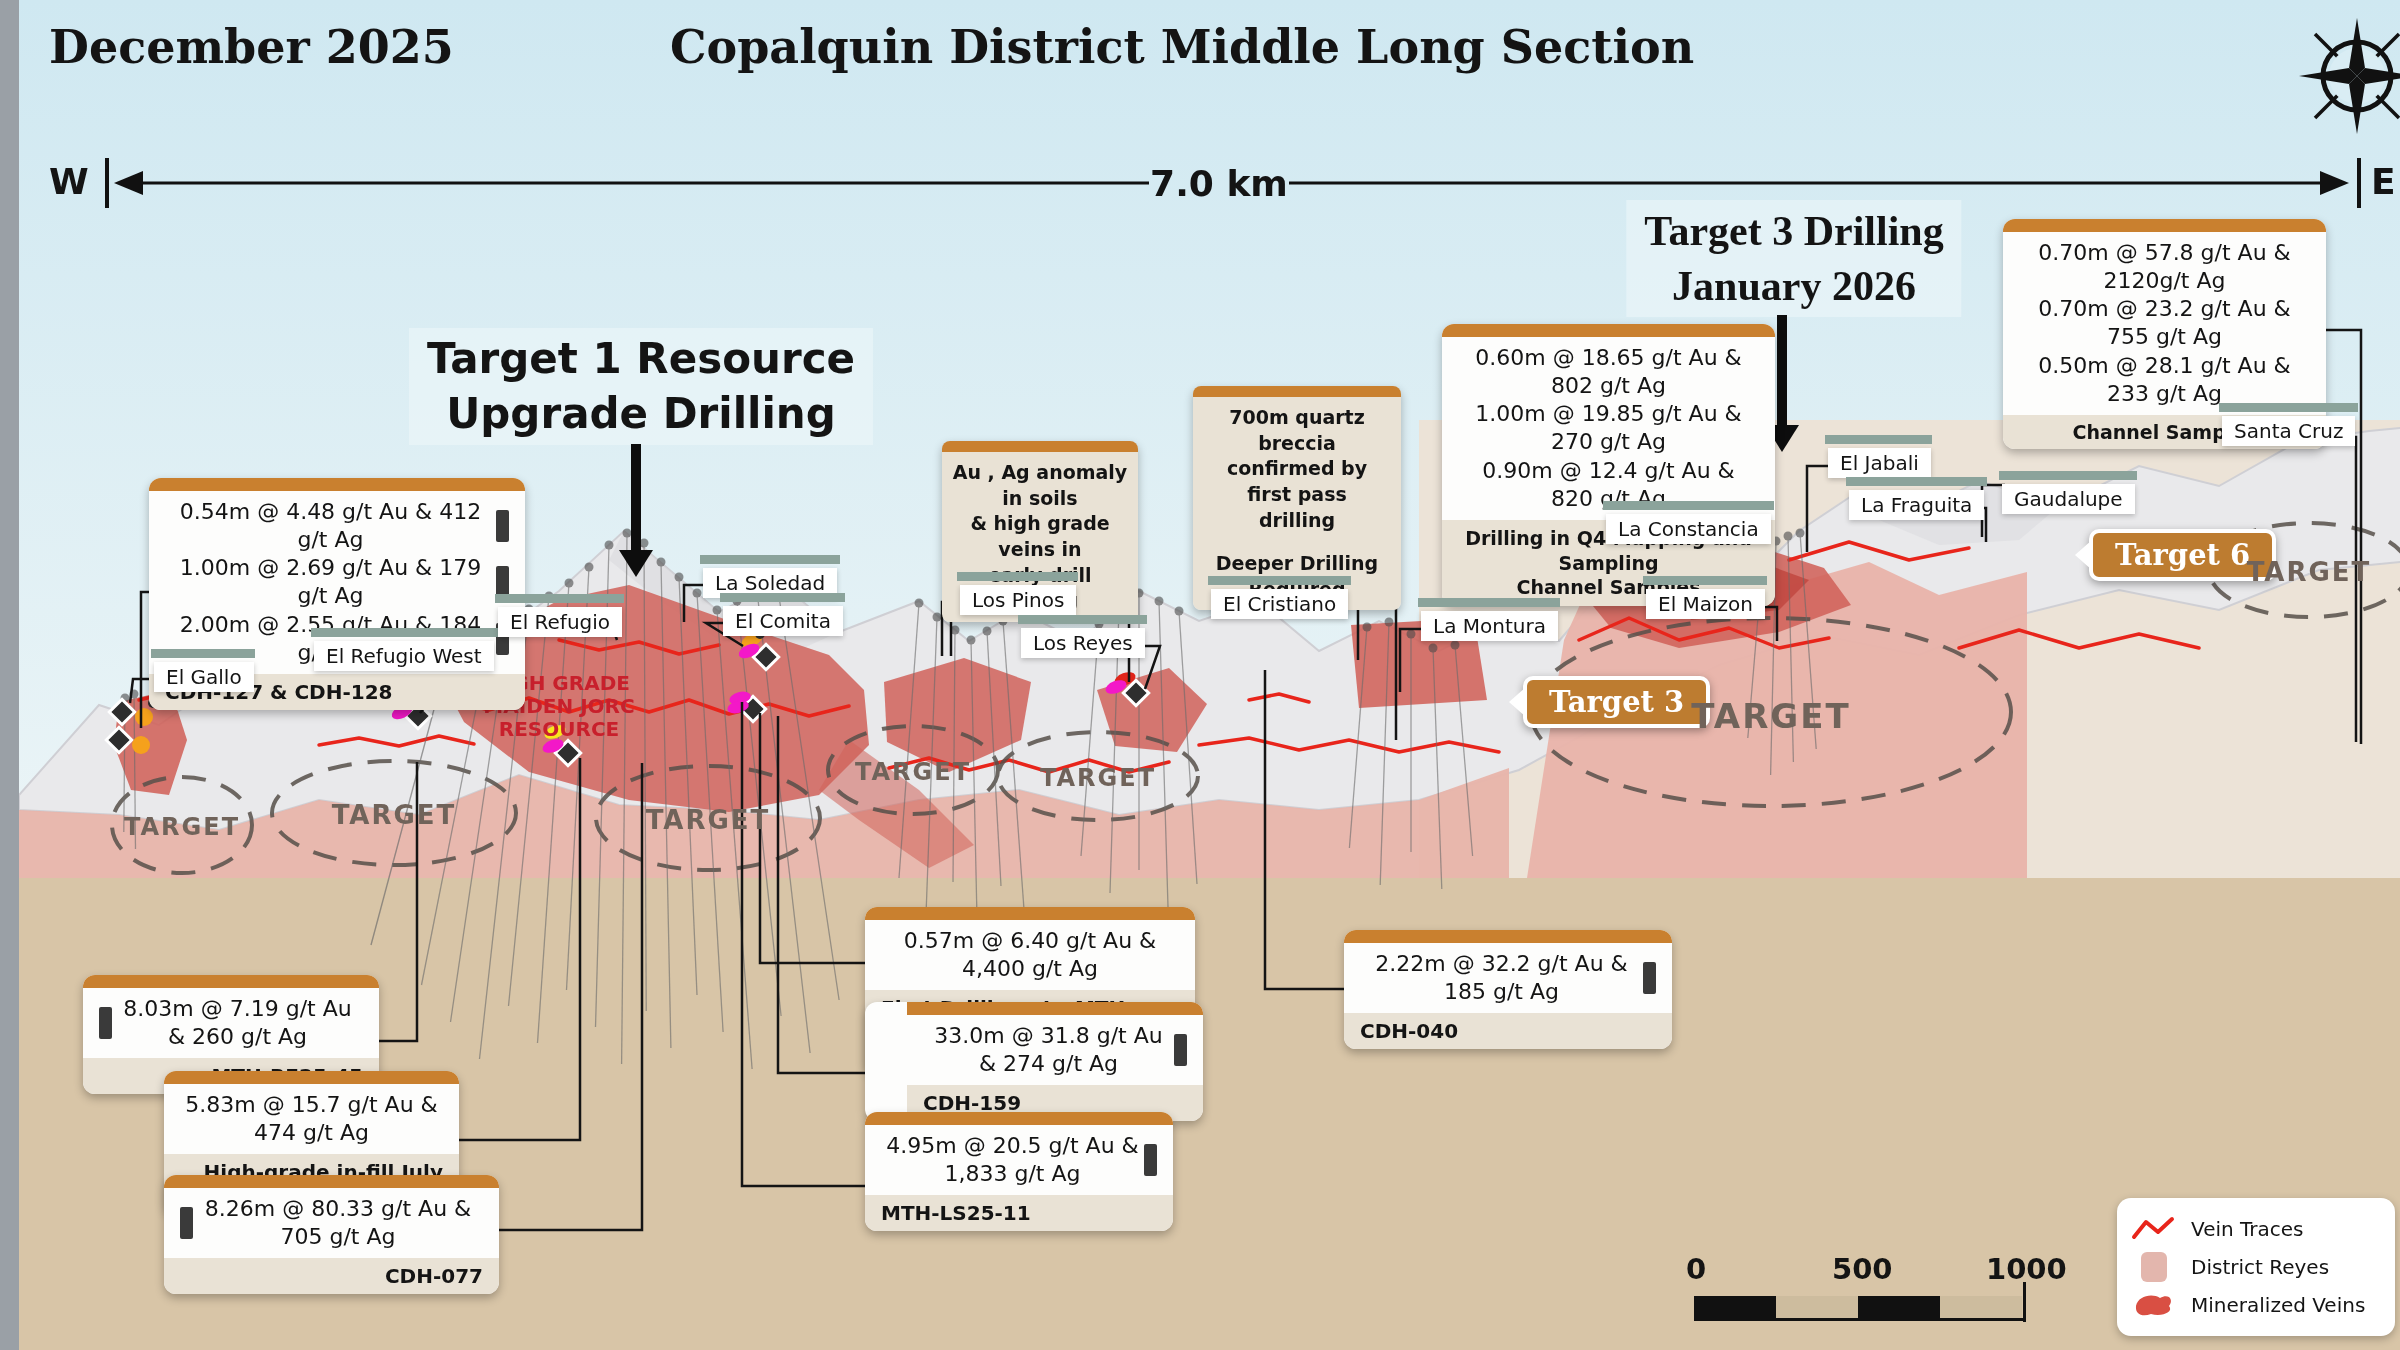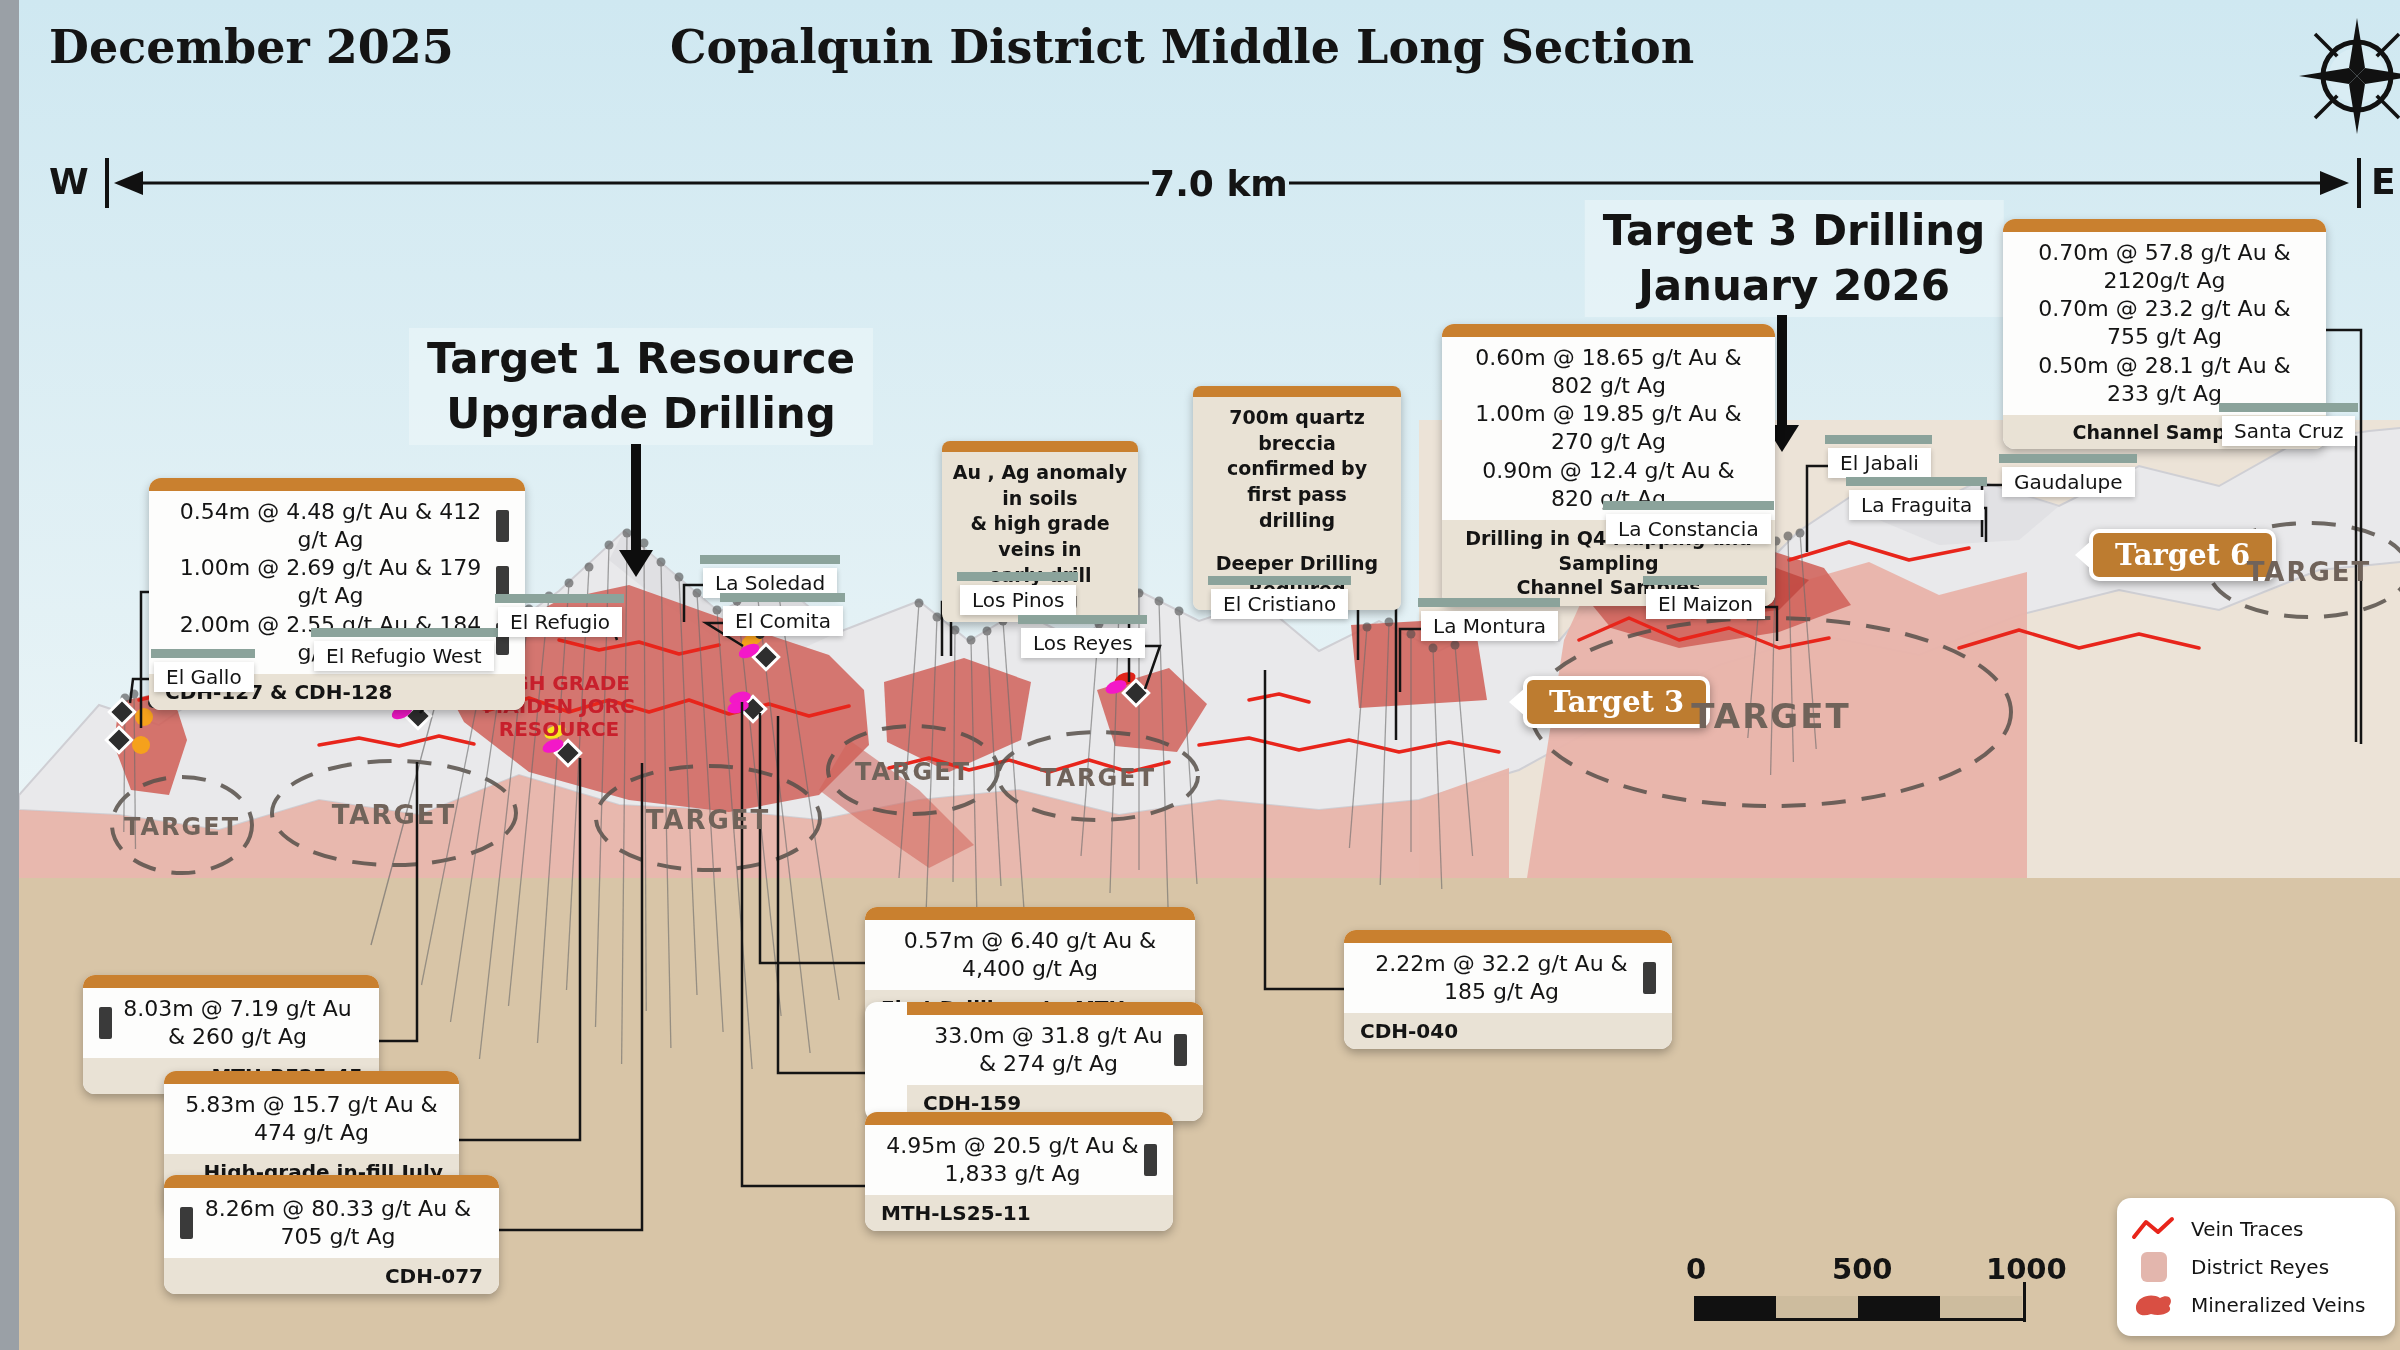--- a/index.html
+++ b/index.html
@@ -280,21 +280,21 @@
   <div class="dir-label" style="left:30px;top:161px;">W</div>
   <div class="dir-label" style="left:2352px;top:161px;">E</div>
   <div class="km-label">7.0 km</div>
 
   <div class="heading" style="left:622px;top:328px;transform:translateX(-50%);">
     <div>Target 1 Resource</div>
     <div>Upgrade Drilling</div>
   </div>
   <div class="arrow-down" style="left:612px;top:444px;height:108px;"></div>
 
-  <div class="heading" style="left:1775px;top:200px;transform:translateX(-50%);">
+  <div class="heading" style="left:1775px;top:200px;transform:translateX(-50%);font-family:Liberation Serif, serif;">
     <div>Target 3 Drilling</div>
     <div>January 2026</div>
   </div>
   <div class="arrow-down" style="left:1758px;top:315px;height:112px;"></div>
 
   <div class="resource-note">
     <div>HIGH GRADE</div>
     <div>MAIDEN JORC</div>
     <div>RESOURCE</div>
   </div>
@@ -441,21 +441,21 @@
   <div class="loc" style="left:684px;top:568px;">La Soledad</div>
   <div class="loc" style="left:704px;top:606px;">El Comita</div>
   <div class="loc" style="left:941px;top:585px;">Los Pinos</div>
   <div class="loc" style="left:1002px;top:628px;">Los Reyes</div>
   <div class="loc" style="left:1192px;top:589px;">El Cristiano</div>
   <div class="loc" style="left:1402px;top:611px;">La Montura</div>
   <div class="loc" style="left:1587px;top:514px;">La Constancia</div>
   <div class="loc" style="left:1627px;top:589px;">El Maizon</div>
   <div class="loc" style="left:1809px;top:448px;">El Jabali</div>
   <div class="loc" style="left:1830px;top:490px;">La Fraguita</div>
-  <div class="loc" style="left:1983px;top:467px;">Gaudalupe</div>
+  <div class="loc" style="left:1983px;top:484px;">Gaudalupe</div>
   <div class="loc" style="left:2203px;top:416px;">Santa Cruz</div>
 
   <div class="badge" style="left:1504px;top:676px;">Target 3</div>
   <div class="badge" style="left:2070px;top:529px;">Target 6</div>
 
   <span class="tgt-label" style="left:163px;top:827px;font-size:24px;">TARGET</span>
   <span class="tgt-label" style="left:375px;top:815px;font-size:26px;">TARGET</span>
   <span class="tgt-label" style="left:689px;top:820px;font-size:26px;">TARGET</span>
   <span class="tgt-label" style="left:894px;top:772px;font-size:24px;">TARGET</span>
   <span class="tgt-label" style="left:1079px;top:778px;font-size:24px;">TARGET</span>

